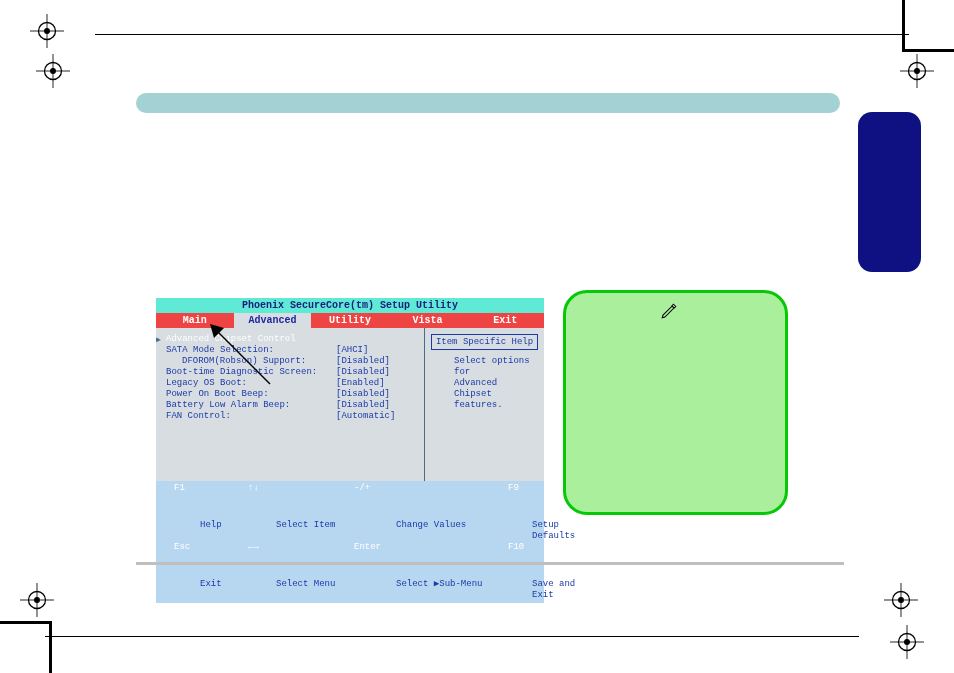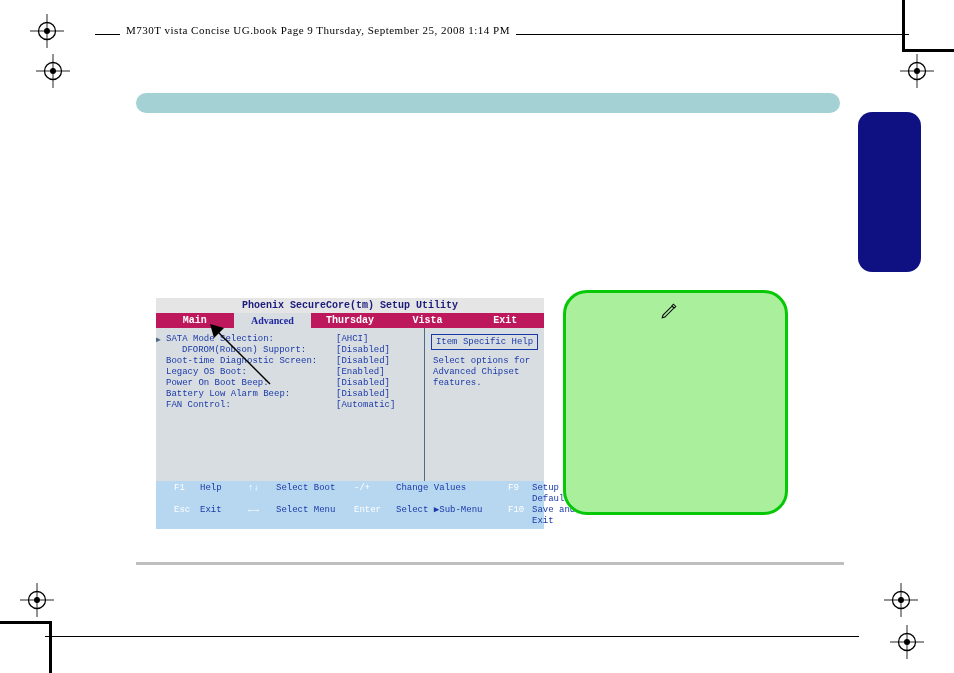--- a/index.html
+++ b/index.html
@@ -35,55 +35,55 @@
     position:absolute; top:112px; left:858px; width:63px; height:160px;
     background:#0f1183; border-radius:14px;
   }
 
   
   .bios {
     position:absolute; top:298px; left:156px; width:388px;
     font-size:9px; color:#1b3aa8;
   }
   .bios-title {
-    background:#e5e5e5; color:#1b1b7c; font-weight:bold; text-align:center;
+    background:#5eead4; color:#1b1b7c; font-weight:bold; text-align:center;
     padding:2px 0; font-size:10px;
   }
   .bios-tabs { display:flex; }
   .bios-tabs div {
     flex:1; text-align:center; padding:2px 0; font-weight:bold; font-size:10px;
   }
-  .tab-off { background:#be185d; color:#fff; }
-  .tab-on { background:#d8dde1; color:#1e25a0;font-family:Liberation Serif, serif; }
+  .tab-off { background:#ef4444; color:#fff; }
+  .tab-on { background:#d8dde1; color:#1e25a0; }
 
   .bios-body { display:flex; background:#d8dde1; height:153px; }
   .bios-left {
     flex: 0 0 268px; padding:6px 6px; position:relative;
   }
   .bios-left .lbl { color:#1b3aa8; }
   .bios-left .sel { color:#fff; }
   .row { display:flex; justify-content:space-between; padding:0 4px; line-height:11px; }
   .row .val { color:#1b3aa8; min-width:78px; text-align:left;}
   .ind { padding-left:16px; }
   .tri { position:absolute; left:0; top:7px; color:#4f6a85; font-size:8px;}
   .bios-right {
     flex:1; border-left:1px solid #4f6a85; display:flex; flex-direction:column;
   }
   .help-head {
     border:1px solid #1b3aa8; margin:6px 6px 6px 6px; text-align:center; padding:2px 0; color:#1b3aa8;
   }
-  .help-body { padding:0 8px; color:#1b3aa8; line-height:11px;}
+  .help-body { padding:0 8px; color:#1b3aa8; line-height:11px;margin-left:21px;}
   .bios-foot {
     background:#b7d7f1; display:grid;
     grid-template-columns: 26px 48px 28px 78px 42px 112px 24px auto;
     row-gap:0; padding:2px 18px; line-height:11px;
   }
   .bios-foot .k { color:#fff; }
   .bios-foot .w { color:#fff; }
-  .bios-foot .t { color:#1b3aa8; }
+  .bios-foot .t { color:#1b3aa8;margin-top:37px; }
 
   
   .arrow {
     position:absolute; top:324px; left:210px; width:70px; height:70px; pointer-events:none;
   }
 
   
   .callout {
     position:absolute; top:290px; left:563px; width:225px; height:225px;
     background:#a9ef9c; border:3px solid #06c806; border-radius:24px;
@@ -93,21 +93,20 @@
   }
 
   .hr-grey { position:absolute; top:562px; left:136px; width:708px; height:3px; background:#bfbfbf; }
 </style>
 </head>
 <body>
 
 <div class="page">
 
   <div class="hdr-line"></div>
-  <div class="hdr-text">M730T vista Concise UG.book  Page 9  Thursday, September 25, 2008  1:14 PM</div>
   <div class="ftr-line"></div>
 
   <div class="target" style="left:30px; top:14px;">
     <svg viewBox="0 0 40 40">
         <circle cx="20" cy="20" r="10" fill="none" stroke="#000" stroke-width="1.5"></circle>
         <circle cx="20" cy="20" r="3.5" fill="#000"></circle>
         <line x1="0" y1="20" x2="40" y2="20" stroke="#000"></line>
         <line x1="20" y1="0" x2="20" y2="40" stroke="#000"></line>
       </svg>
   </div>
@@ -156,27 +155,31 @@
   <div class="bracket-bl"></div>
 
   <div class="cyan-bar"></div>
   <div class="blue-box"></div>
 
   <div class="bios">
     <div class="bios-title">Phoenix SecureCore(tm) Setup Utility</div>
     <div class="bios-tabs">
       <div class="tab-off">Main</div>
       <div class="tab-on">Advanced</div>
-      <div class="tab-off">Thursday</div>
+      <div class="tab-off">Utility</div>
       <div class="tab-off">Vista</div>
       <div class="tab-off">Exit</div>
     </div>
     <div class="bios-body">
       <div class="bios-left">
         <span class="tri">▶</span>
+        <div class="row">
+            <span class="sel">Advanced Chipset Control</span>
+            <span class="val"></span>
+          </div>
         <div class="row">
             <span class="lbl">SATA Mode Selection:</span>
             <span class="val">[AHCI]</span>
           </div>
         <div class="row">
             <span class="lbl ind">DFOROM(Robson) Support:</span>
             <span class="val">[Disabled]</span>
           </div>
         <div class="row">
             <span class="lbl">Boot-time Diagnostic Screen:</span>
@@ -205,21 +208,21 @@
           <div>Select options for</div>
           <div>Advanced Chipset</div>
           <div>features.</div>
         </div>
       </div>
     </div>
     <div class="bios-foot">
       <span class="k">F1</span>
       <span class="t">Help</span>
       <span class="w">↑↓</span>
-      <span class="t">Select Boot</span>
+      <span class="t">Select Item</span>
       <span class="k">-/+</span>
       <span class="t">Change Values</span>
       <span class="k">F9</span>
       <span class="t">Setup Defaults</span>
 
       <span class="k">Esc</span>
       <span class="t">Exit</span>
       <span class="w">←→</span>
       <span class="t">Select Menu</span>
       <span class="k">Enter</span>

